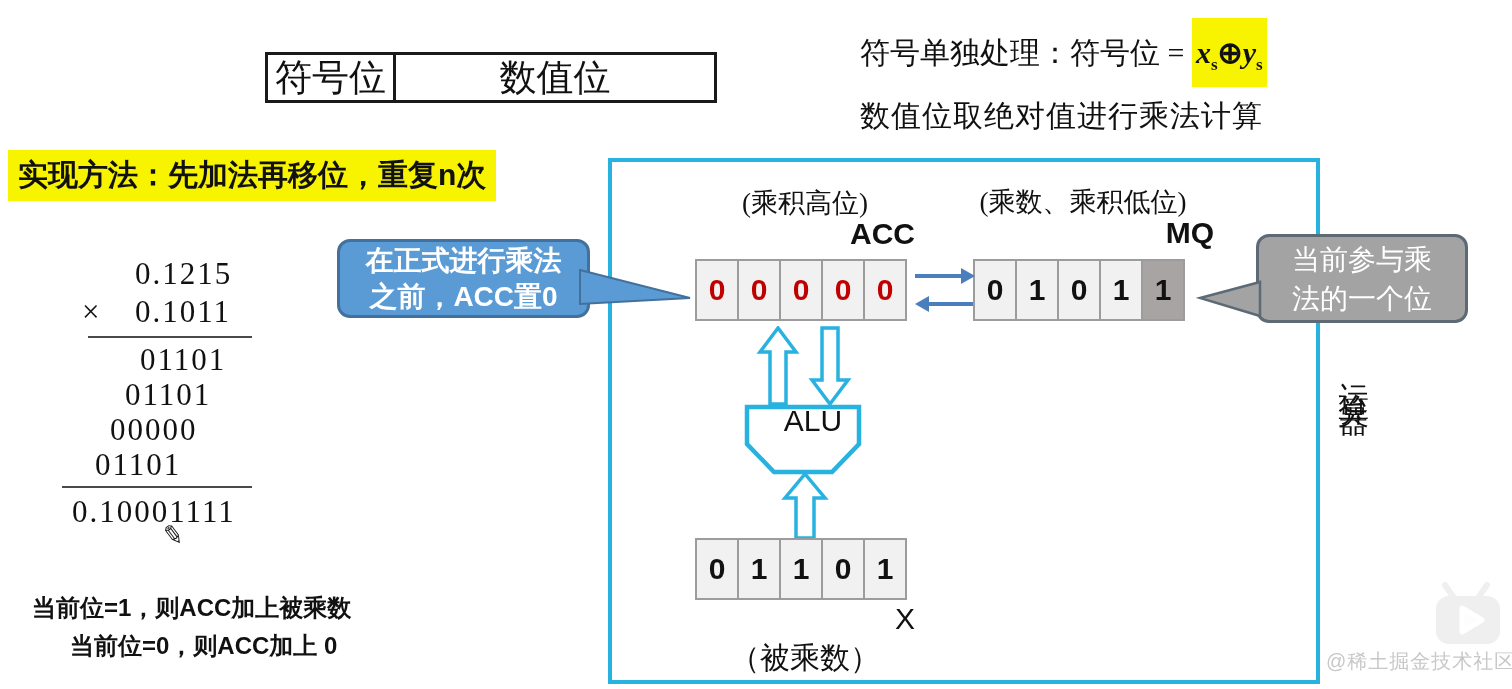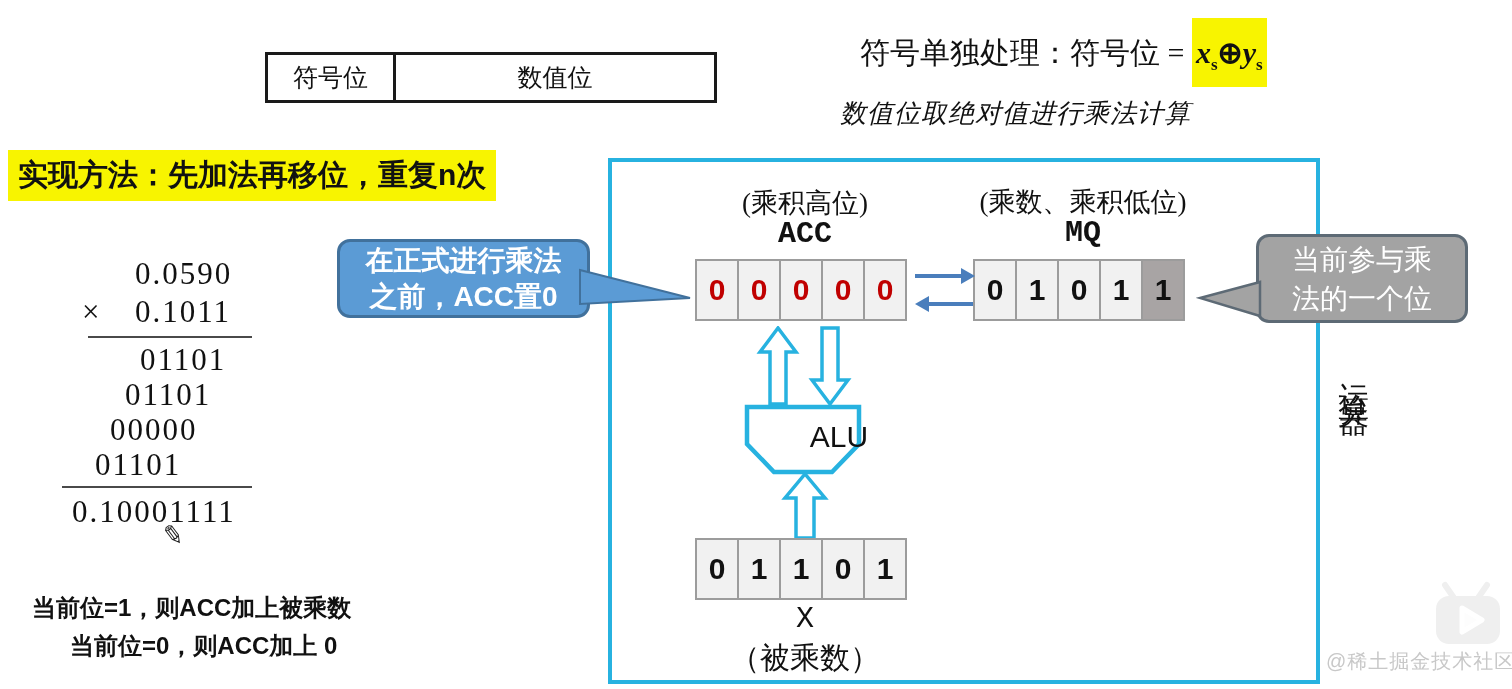--- a/index.html
+++ b/index.html
@@ -4,27 +4,27 @@
 <style>
   html,body{margin:0;padding:0;background:#fff;}
   .stage{position:relative;width:1512px;height:689px;background:#ffffff;overflow:hidden;
          font-family:"Liberation Sans",sans-serif;color:#111;}
   .abs{position:absolute;}
   .serif{font-family:"Liberation Serif",serif;}
 
   
   .bit-table{left:265px;top:52px;width:452px;height:51px;display:flex;border:3px solid #1a1a1a;
              box-sizing:border-box;background:#fff;}
-  .bt-cell{display:flex;align-items:center;justify-content:center;font-size:25px;text-align:right;}
+  .bt-cell{display:flex;align-items:center;justify-content:center;font-size:37px;text-align:right;}
   .bt-sign{width:125px;border-right:3px solid #1a1a1a;}
   .bt-value{flex:1;}
 
   
   .tr-line1{left:860px;top:33px;font-size:30px;white-space:nowrap;}
-  .tr-line2{left:840px;top:96px;font-size:26px;letter-spacing:1px;white-space:nowrap;font-style:italic;}
+  .tr-line2{left:860px;top:96px;font-size:30px;letter-spacing:1px;white-space:nowrap;}
   .hl{background:#f8f400;padding:18px 4px;font-weight:bold;font-style:italic;}
   .hl sub{font-size:17px;font-style:normal;}
   .hl .op{font-style:normal;}
 
   
   .banner{left:8px;top:150px;background:#f8f400;font-weight:bold;font-size:30px;
           padding:5px 10px;white-space:nowrap;}
 
   
   .mrow{font-size:31px;letter-spacing:2px;white-space:nowrap;}
@@ -32,21 +32,21 @@
   .pencil{font-size:26px;transform:rotate(8deg);color:#222;}
 
   
   .rule{font-weight:bold;font-size:24px;white-space:nowrap;}
 
   
   .cpu-box{left:608px;top:158px;width:712px;height:526px;border:4px solid #27b2e0;
            box-sizing:border-box;background:transparent;}
 
   .caption{font-size:27px;text-align:center;white-space:nowrap;}
-  .regname{font-size:30px;font-weight:600;text-align:center;font-family:Liberation Mono, monospace;}
+  .regname{font-size:30px;font-weight:600;text-align:right;}
 
   .register{display:flex;}
   .cell{width:44px;height:62px;box-sizing:border-box;border:2px solid #9c9c9c;background:#f1f1f1;
         display:flex;align-items:center;justify-content:center;font-size:30px;font-weight:600;
         margin-left:-2px;}
   .cell:first-child{margin-left:0;}
   .acc-digit{color:#c00000;}
   .cell.active{background:#a8a4a4;}
 
   .alu-label{font-size:30px;font-weight:500;text-align:center;color:#111;}
@@ -76,21 +76,21 @@
   </div>
 
   <div class="abs tr-line1 serif">
     <span>符号单独处理：符号位 =</span>
     <span class="hl"><span>x</span><sub>s</sub><span class="op">⊕</span><span>y</span><sub>s</sub></span>
   </div>
   <div class="abs tr-line2 serif">数值位取绝对值进行乘法计算</div>
 
   <div class="abs banner">实现方法：先加法再移位，重复n次</div>
 
-  <div class="abs mrow serif" style="left:135px;top:256px;">0.0590</div>
+  <div class="abs mrow serif" style="left:135px;top:256px;">0.1215</div>
   <div class="abs mrow serif" style="left:82px;top:294px;">×</div>
   <div class="abs mrow serif" style="left:135px;top:294px;">0.1011</div>
   <div class="abs mline" style="left:88px;top:336px;width:164px;"></div>
   <div class="abs mrow serif" style="left:140px;top:342px;">01101</div>
   <div class="abs mrow serif" style="left:125px;top:377px;">01101</div>
   <div class="abs mrow serif" style="left:110px;top:412px;">00000</div>
   <div class="abs mrow serif" style="left:95px;top:447px;">01101</div>
   <div class="abs mline" style="left:62px;top:486px;width:190px;"></div>
   <div class="abs mrow serif" style="left:72px;top:494px;">0.10001111</div>
   <div class="abs pencil" style="left:162px;top:520px;">✎</div>
@@ -148,21 +148,21 @@
   </svg>
 
   <svg class="abs" style="left:752px;top:326px;" width="104" height="80">
     <polygon points="18,78 18,26 8,26 26,2 44,26 34,26 34,78" fill="#ffffff" stroke="#27b2e0" stroke-width="3.5"></polygon>
     <polygon points="70,2 70,54 60,54 78,78 96,54 86,54 86,2" fill="#ffffff" stroke="#27b2e0" stroke-width="3.5"></polygon>
   </svg>
 
   <svg class="abs" style="left:744px;top:404px;" width="118" height="72">
     <polygon points="3,3 115,3 115,40 88,68 30,68 3,40" fill="#ffffff" stroke="#27b2e0" stroke-width="4.5"></polygon>
   </svg>
-  <div class="abs alu-label" style="left:744px;top:420px;width:138px;padding-left:26px;">ALU</div>
+  <div class="abs alu-label" style="left:744px;top:404px;width:138px;">ALU</div>
 
   <svg class="abs" style="left:777px;top:472px;" width="56" height="68">
     <polygon points="19,66 19,26 8,26 28,2 48,26 37,26 37,66" fill="#ffffff" stroke="#27b2e0" stroke-width="3.5"></polygon>
   </svg>
 
   <div class="abs register" style="left:695px;top:538px;">
     <div class="cell">
         <span>0</span>
       </div>
     <div class="cell">

